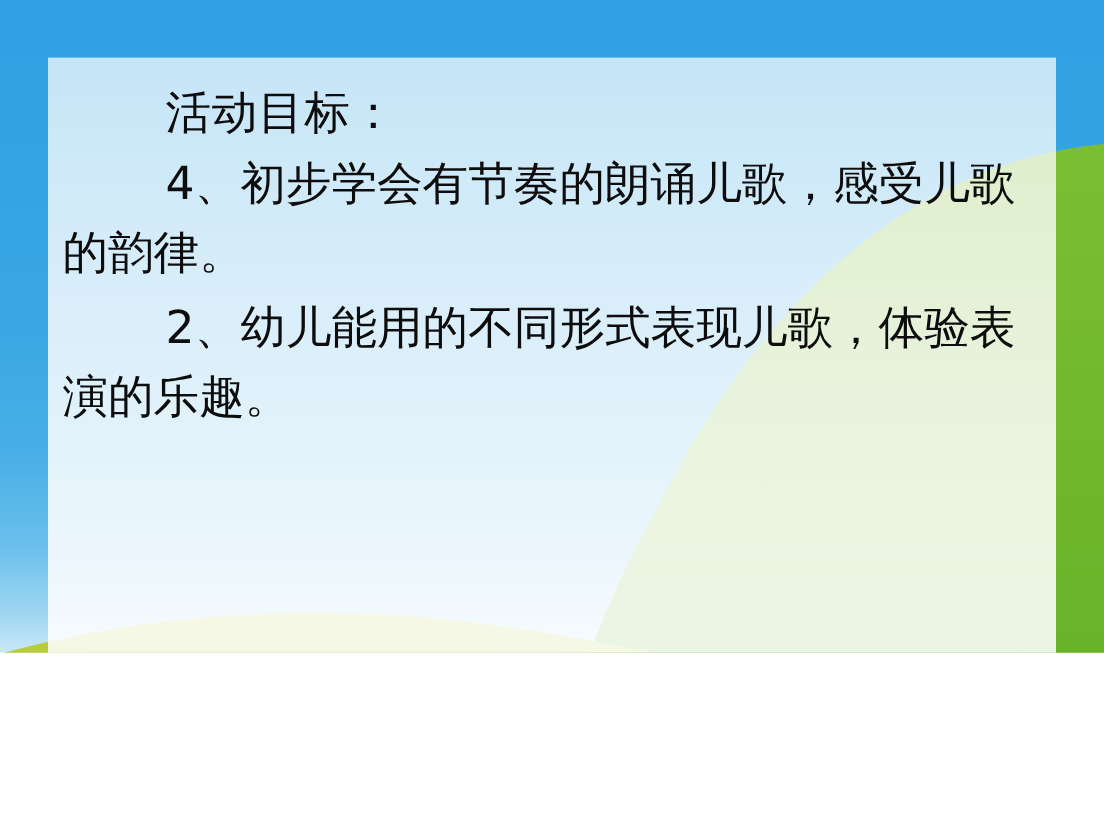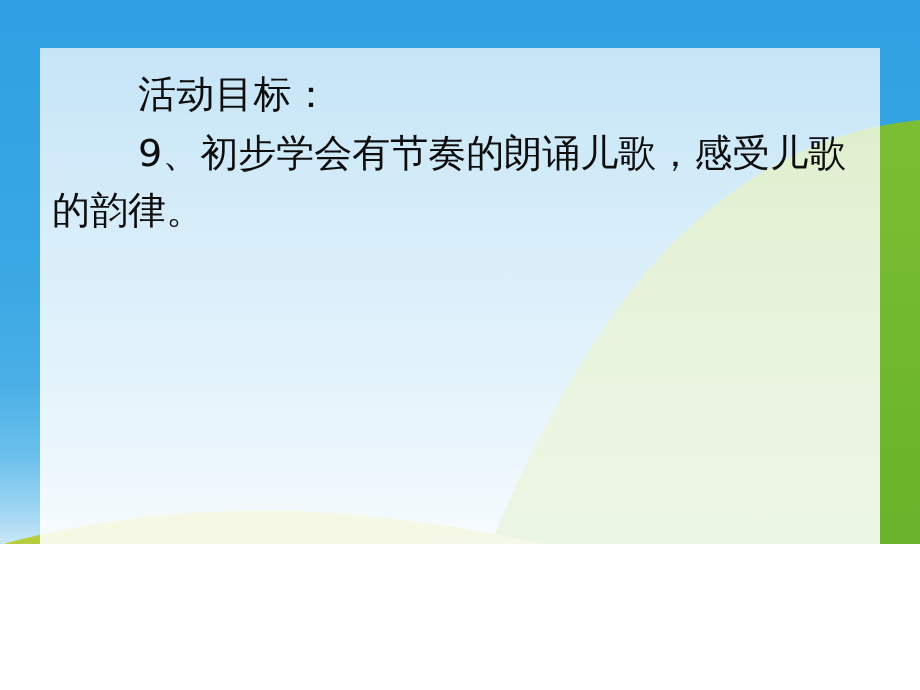--- a/index.html
+++ b/index.html
@@ -112,17 +112,18 @@
     <path d="M 920,640 L 920,120 C 760,135 640,250 560,400 C 505,500 470,580 455,690 L 920,690 Z" fill="url(#hillBackGrad)"></path>
 
     <path d="M 0,545 C 90,520 200,505 330,513 C 470,522 640,560 780,612 C 840,634 890,656 920,672 L 920,690 L 0,690 Z" fill="url(#hillFrontGrad)"></path>
   </svg>
 
   <div class="panel"></div>
 
   <div class="content">
     <h1 class="title">活动目标：</h1>
 
-    <p class="para">9、初步学会有节奏的朗诵儿歌，感受儿歌的韵律。</p>
+    <p class="para">4、初步学会有节奏的朗诵儿歌，感受儿歌的韵律。</p>
 
+    <p class="para">2、幼儿能用的不同形式表现儿歌，体验表演的乐趣。</p>
   </div>
 
 </div>
 
 </body></html>

